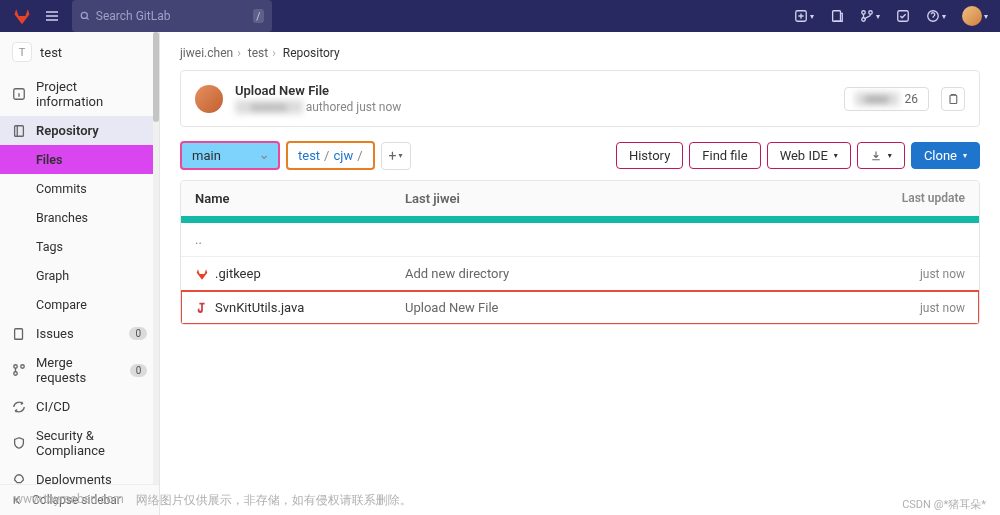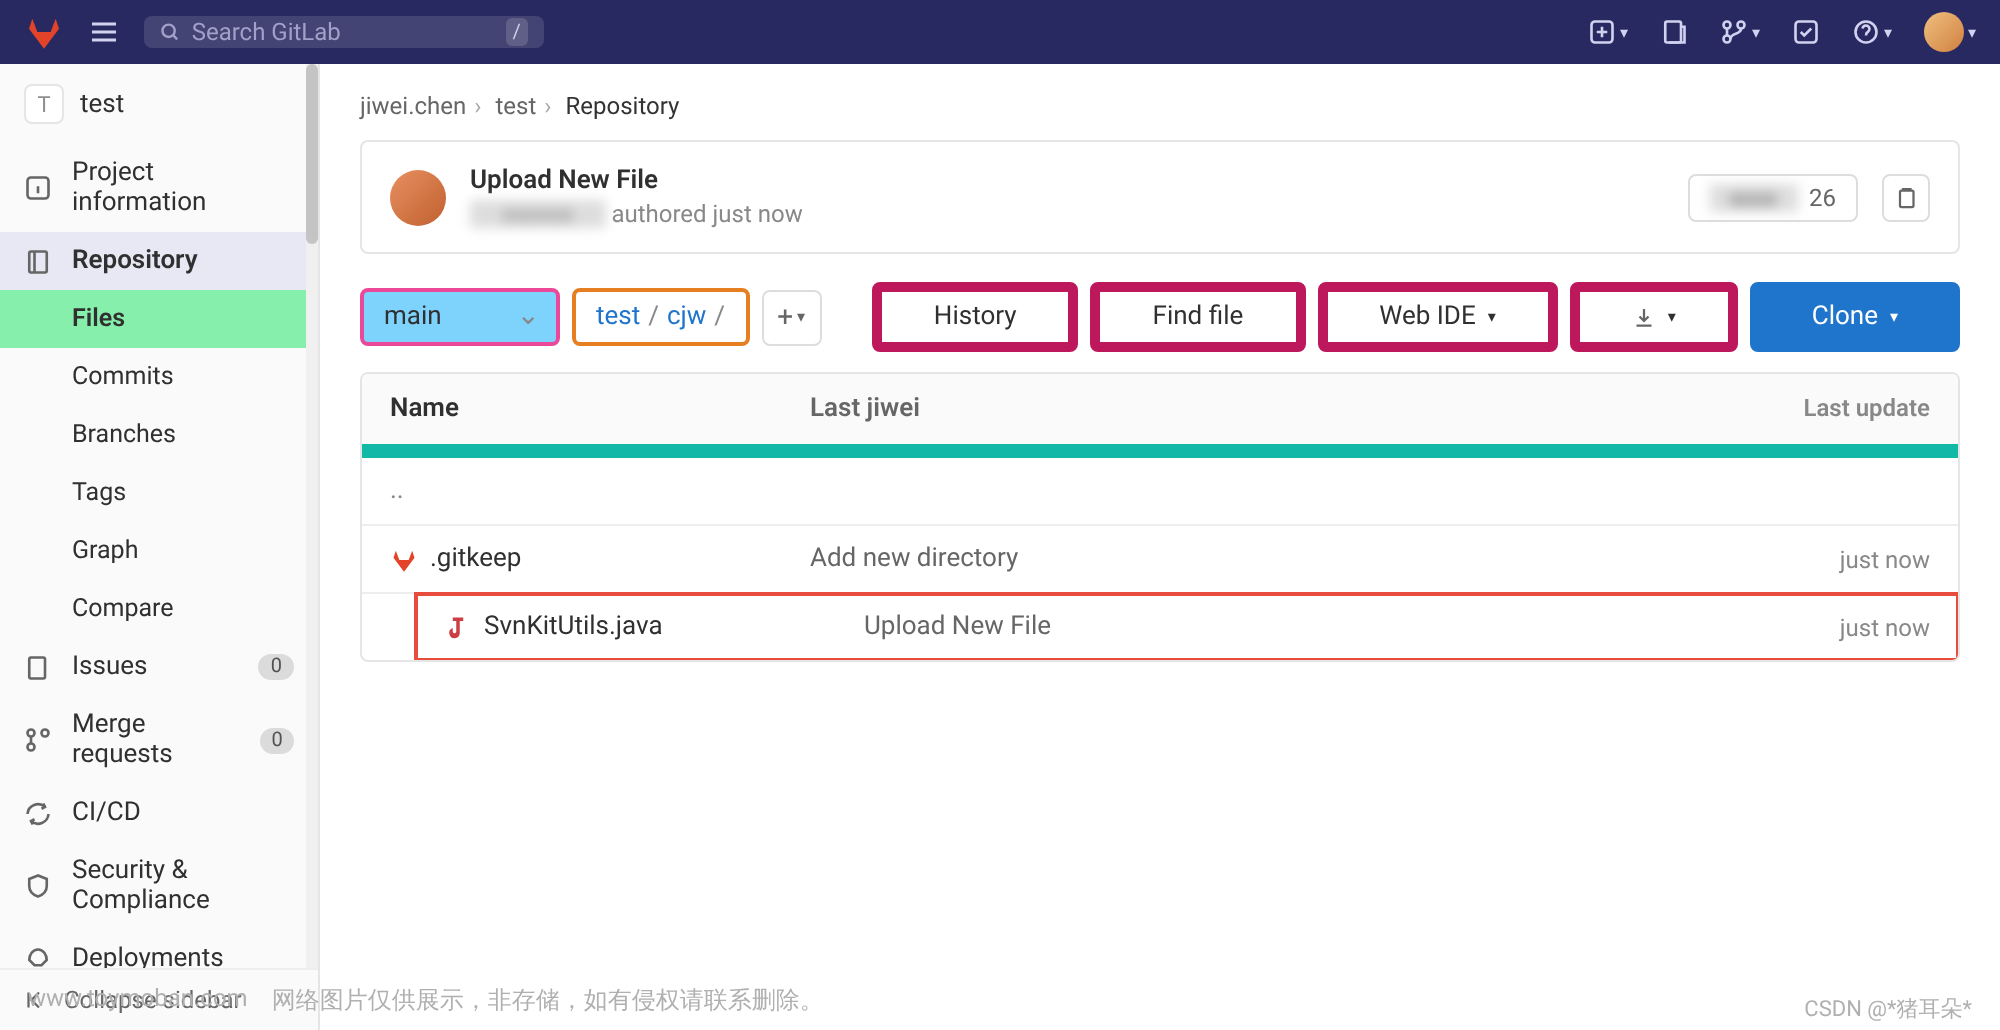--- a/index.html
+++ b/index.html
@@ -1,40 +1,40 @@
 <!DOCTYPE html>
 <html><head>
   <meta charset="utf-8">
   <style>
     * { margin: 0; padding: 0; box-sizing: border-box; font-family: -apple-system, BlinkMacSystemFont, "Segoe UI", Roboto, sans-serif; }
     body { background: #fff; font-size: 13px; color: #303030; width: 1000px; height: 515px; overflow: hidden; position: relative; }
     
     .topbar { height: 32px; background: #292961; display: flex; align-items: center; padding: 0 12px; gap: 12px; }
     .logo { width: 20px; height: 20px; }
     .hamburger { color: #d1d1f0; cursor: pointer; display: flex; align-items: center; }
-    .search-wrap { background: rgba(255,255,255,0.12); border-radius: 4px; height: 16px; display: flex; align-items: center; padding: 0 8px; gap: 6px; flex: 0 0 200px; }
+    .search-wrap { background: rgba(255,255,255,0.12); border-radius: 4px; height: 32px; display: flex; align-items: center; padding: 0 8px; gap: 6px; flex: 0 0 200px; }
     .search-wrap input { background: transparent; border: none; outline: none; color: #cfcfe8; font-size: 12px; width: 100%; }
     .search-wrap input::placeholder { color: #a0a0c8; }
     .slash-key { background: rgba(255,255,255,0.15); border-radius: 3px; width: 14px; height: 14px; display: flex; align-items: center; justify-content: center; color: #cfcfe8; font-size: 10px; }
     .topbar-right { margin-left: auto; display: flex; align-items: center; gap: 16px; color: #d1d1f0; }
     .topbar-icon { cursor: pointer; display: flex; align-items: center; position: relative; }
     .caret-small { font-size: 8px; margin-left: 2px; }
     .avatar-small { width: 20px; height: 20px; border-radius: 50%; background: linear-gradient(135deg,#f0c080,#d08040); }
     
     .main-layout { display: flex; height: calc(100% - 32px); }
     
     .sidebar { width: 160px; background: #fafafa; border-right: 1px solid #e5e5e5; display: flex; flex-direction: column; position: relative; }
     .sidebar-scroll { flex: 1; overflow-y: auto; padding-bottom: 40px; }
     .project-header { display: flex; align-items: center; gap: 8px; padding: 10px 12px; }
     .project-avatar { width: 20px; height: 20px; background: #fff; border: 1px solid #e5e5e5; border-radius: 4px; display: flex; align-items: center; justify-content: center; font-size: 11px; color: #909090; }
     .project-name { font-weight: 400; font-size: 13px; }
     .side-item { display: flex; align-items: center; gap: 10px; padding: 7px 12px; cursor: pointer; color: #303030; font-size: 13px; }
     .side-item.active { background: #e8e8f5; font-weight: 600; }
     .side-item.sub { padding-left: 36px; font-size: 12.5px; }
-    .side-item.sub.active { background: #86efac; border-radius: 0; font-weight: 600; }
+    .side-item.sub.active { background: #d946ef; border-radius: 0; font-weight: 600; }
     .side-icon { width: 14px; height: 14px; display: flex; align-items: center; justify-content: center; color: #666; flex-shrink: 0; }
     .side-badge { margin-left: auto; background: #dbdbdb; color: #525252; border-radius: 8px; font-size: 10px; padding: 1px 6px; min-width: 16px; text-align: center; }
     .collapse-bar { position: absolute; bottom: 0; left: 0; right: 0; padding: 8px 12px; display: flex; align-items: center; gap: 8px; font-size: 12px; color: #666; border-top: 1px solid #eee; background: #fafafa; cursor: pointer; }
     .sidebar-track { position: absolute; right: 0; top: 0; width: 6px; height: 100%; background: #f0f0f0; }
     .sidebar-thumb { width: 100%; background: #c4c4c4; border-radius: 3px; }
     
     .content { flex: 1; padding: 0 20px 20px 20px; overflow: hidden; }
     .breadcrumb { padding: 14px 0 10px 0; font-size: 12px; color: #666; }
     .breadcrumb a { color: #666; text-decoration: none; cursor: pointer; }
     .breadcrumb .sep { margin: 0 4px; color: #aaa; }
@@ -51,29 +51,29 @@
     .copy-btn { border: 1px solid #ddd; border-radius: 4px; width: 24px; height: 24px; display: flex; align-items: center; justify-content: center; cursor: pointer; }
     
     .toolbar { display: flex; align-items: center; gap: 6px; margin-bottom: 10px; }
     .branch-select { border: 2px solid #ec4899; border-radius: 4px; padding: 5px 24px 5px 10px; font-size: 13px; cursor: pointer; background: #7dd3fc; min-width: 100px; position: relative; }
     .branch-select::after { content: '⌄'; position: absolute; right: 8px; top: 3px; color: #888; font-size: 14px; }
     .path-crumb { border: 2px solid #e67e22; border-radius: 4px; padding: 5px 10px; font-size: 13px; color: #1f75cb; display: flex; gap: 4px; }
     .path-crumb span.slash { color: #888; }
     .plus-btn { border: 1px solid #ddd; border-radius: 4px; width: 30px; height: 28px; display: flex; align-items: center; justify-content: center; cursor: pointer; font-size: 14px; color: #666; }
     .plus-btn .caret-small { margin-left: 2px; }
     .toolbar-right { margin-left: auto; display: flex; gap: 6px; }
-    .btn { border: 5px solid #be185d; border-radius: 4px; padding: 5px 26px; font-size: 13px; cursor: pointer; background: #fff; color: #303030; display: flex; align-items: center; gap: 4px; }
+    .btn { border: 1px solid #be185d; border-radius: 4px; padding: 5px 12px; font-size: 13px; cursor: pointer; background: #fff; color: #303030; display: flex; align-items: center; gap: 4px; }
     .btn.primary { background: #1f75cb; border-color: #1f75cb; color: #fff; }
     .btn .caret-small { color: inherit; }
     
     .file-table { border: 1px solid #e5e5e5; border-radius: 4px; overflow: hidden; }
     .ft-head { display: flex; background: #fafafa; padding: 10px 14px; font-weight: 600; font-size: 13px; border-bottom: 7px solid #14b8a6; }
     .ft-row { display: flex; padding: 9px 14px; border-bottom: 1px solid #eee; font-size: 13px; align-items: center; cursor: pointer; }
     .ft-row:last-child { border-bottom: none; }
-    .ft-row.highlight { outline: 2px solid #e74c3c; outline-offset: -1px; border-bottom: none; margin-left: 27px; }
+    .ft-row.highlight { outline: 2px solid #e74c3c; outline-offset: -1px; border-bottom: none; }
     .col-name { flex: 0 0 210px; display: flex; align-items: center; gap: 6px; }
     .col-commit { flex: 1; color: #666; }
     .col-update { flex: 0 0 120px; text-align: right; color: #888; font-size: 12px; }
     .file-icon { width: 14px; height: 14px; display: flex; align-items: center; justify-content: center; }
     .dots { color: #888; }
     
     .footer-watermark { position: absolute; bottom: 6px; left: 14px; font-size: 12px; color: #b0b0b0; display: flex; gap: 12px; }
     .footer-right { position: absolute; bottom: 3px; right: 14px; font-size: 11px; color: #b0b0b0; }
   </style>
 </head>

